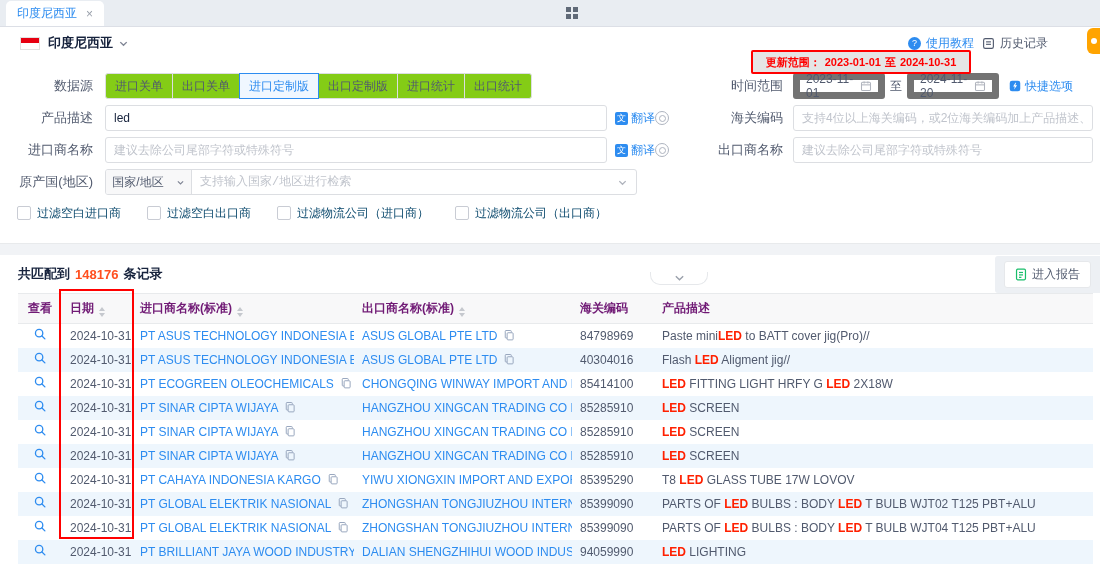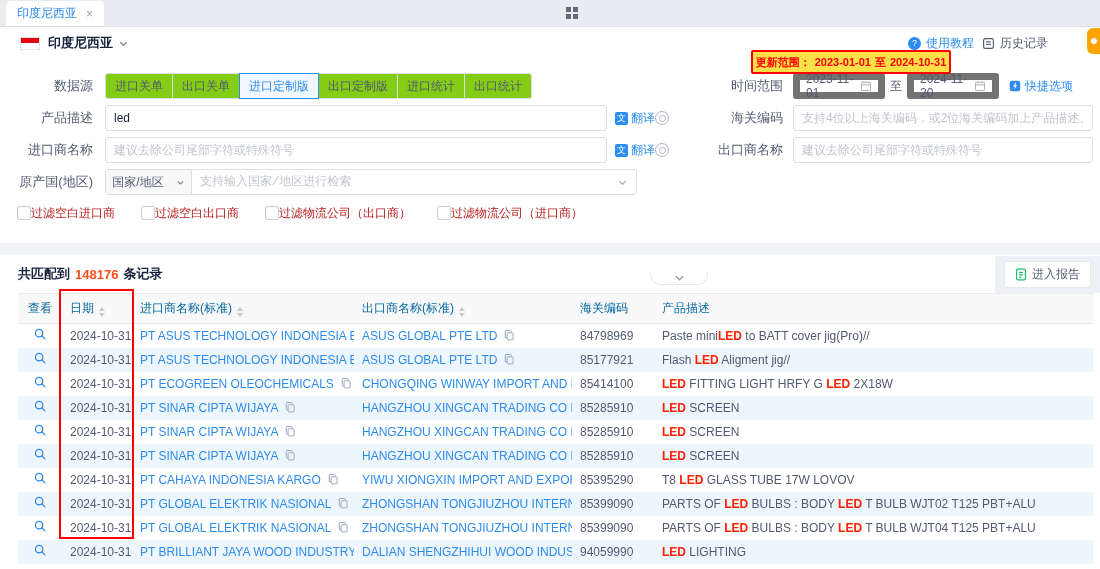--- a/index.html
+++ b/index.html
@@ -20,21 +20,21 @@
   .right-tools { margin-left:auto; display:flex; align-items:center; gap:8px; padding-right:38px; }
   .tool { display:flex; align-items:center; gap:5px; font-size:12px; cursor:pointer; }
   .tool.blue { color:#2d8cf0; }
   .tool.dark { color:#515a6e; }
   .q-icon { width:13px; height:13px; border-radius:50%; background:#2d8cf0; color:#fff; font-size:9px; line-height:13px; text-align:center; display:inline-block; }
   .q-icon::after { content:"?"; }
   .float-widget { position:absolute; right:0; top:28px; width:13px; height:26px; background:#ffa400; border-radius:6px 0 0 6px; }
   .float-widget::after { content:""; position:absolute; left:4px; top:10px; width:6px; height:6px; border-radius:50%; background:#fff; }
 
   
-  .anno-range { position:absolute; left:751px; top:50px; width:200px; height:24px; border:2px solid #ff0000; border-radius:2px; display:flex; align-items:center; justify-content:center; gap:4px; font-size:11px; font-weight:700; color:#ff0000; background:#fde047; z-index:30; white-space:nowrap; }
+  .anno-range { position:absolute; left:751px; top:50px; width:220px; height:24px; border:2px solid #ff0000; border-radius:2px; display:flex; align-items:center; justify-content:center; gap:4px; font-size:11px; font-weight:700; color:#ff0000; background:#e5e5e5; z-index:30; white-space:nowrap; }
   .anno-dates { position:absolute; left:59px; top:289px; width:75px; height:250px; border:2px solid #ff0000; z-index:30; pointer-events:none; }
 
   
   .form { padding-top:14px; position:relative; }
   .form-row { display:flex; align-items:center; height:26px; margin-bottom:6px; padding:0 7px 0 17px; }
   .lbl { width:88px; flex:none; text-align:right; padding-right:12px; font-size:13px; color:#515a6e; white-space:nowrap; }
   .ctrl-left { width:560px; flex:none; display:flex; align-items:center; }
   .lbl-right { margin-left:auto; width:78px; flex:none; text-align:right; padding-right:10px; font-size:13px; color:#515a6e; white-space:nowrap; }
   .ctrl-right { width:300px; flex:none; display:flex; align-items:center; overflow:hidden; }
 
@@ -59,36 +59,36 @@
   .loop-icon { width:14px; height:14px; border:1.5px solid #aeb4bf; border-radius:50%; position:relative; display:inline-block; cursor:pointer; }
   .loop-icon::after { content:""; position:absolute; left:3px; top:3px; width:5px; height:5px; border:1.5px solid #aeb4bf; border-radius:50%; }
 
   .compound { width:532px; height:26px; border:1px solid #dcdee2; border-radius:3px; display:flex; align-items:center; background:#fff; overflow:hidden; }
   .compound .prepend { width:86px; height:100%; background:#f8f8f9; border-right:1px solid #dcdee2; display:flex; align-items:center; justify-content:center; gap:12px; font-size:12px; color:#515a6e; flex:none; cursor:pointer; }
   .compound .cp-input { border:none; flex:1; height:100%; padding:0 8px; font-size:12px; color:#17233d; outline:none; font-family:Liberation Mono, monospace; }
   .compound .cp-input::placeholder { color:#c0c4cc; }
   .compound .suffix { padding-right:8px; line-height:0; }
 
   .filters { display:flex; align-items:center; gap:26px; padding-left:17px; height:20px; margin:8px 0 20px; }
-  .filter { display:flex; align-items:center; gap:0; font-size:12px; color:#b91c1c; cursor:pointer; }
+  .filter { display:flex; align-items:center; gap:6px; font-size:12px; color:#0c4a6e; cursor:pointer; }
   .cb { width:14px; height:14px; border:1px solid #c9ccd4; border-radius:2px; background:#fff; flex:none; }
 
   .collapse-handle { position:absolute; left:650px; top:213px; width:58px; height:13px; background:#fff; border:1px solid #e6e8eb; border-top:none; border-radius:0 0 10px 10px; display:flex; align-items:center; justify-content:center; cursor:pointer; z-index:5; }
 
   .gap { height:12px; background:#f1f3f6; border-top:1px solid #e8eaec; }
 
   
   .results-header { display:flex; align-items:center; padding:6px 0 6px 18px; height:38px; }
   .summary { font-size:13px; font-weight:700; color:#17233d; display:flex; align-items:center; gap:5px; }
   .summary .count { color:#ff4f1f; }
   .report-dock { margin-left:auto; background:#edf0f4; padding:5px 9px; border-radius:3px 0 0 3px; }
   .report-btn { display:flex; align-items:center; gap:5px; background:#fff; border:1px solid #e6e8eb; border-radius:3px; padding:4px 10px; font-size:12px; color:#515a6e; cursor:pointer; font-family:inherit; }
 
   table.grid { border-collapse:collapse; table-layout:fixed; width:1075px; margin-left:18px; }
-  table.grid th { height:30px; background:#f8f8f9; border-top:1px solid #e8eaec; border-bottom:1px solid #e8eaec; font-size:12px; font-weight:400; color:#0369a1; text-align:left; padding:0 8px; white-space:nowrap; overflow:hidden; }
+  table.grid th { height:30px; background:#f8f8f9; border-top:1px solid #e8eaec; border-bottom:1px solid #e8eaec; font-size:12px; font-weight:700; color:#701a75; text-align:left; padding:0 8px; white-space:nowrap; overflow:hidden; }
   table.grid th.th-view, table.grid td.c-view { text-align:center; padding:0 4px; }
   table.grid td { height:24px; font-size:12px; padding:0 8px; white-space:nowrap; overflow:hidden; color:#515a6e; }
   tr.zebra td { background:#eef6fd; }
   td.c-date { color:#1a2233; }
   td.c-link a { color:#2d8cf0; text-decoration:none; cursor:pointer; }
   td.c-link { display:table-cell; }
   td.c-link .copy { margin-left:6px; vertical-align:-1px; cursor:pointer; display:inline-block; line-height:0; }
   .hl { color:#ff2000; font-weight:700; font-style:normal; }
   .view-btn { cursor:pointer; display:inline-block; line-height:0; }
 
@@ -262,25 +262,25 @@
       <label class="filter">
         <span class="cb"></span>
         <span>过滤空白进口商</span>
       </label>
       <label class="filter">
         <span class="cb"></span>
         <span>过滤空白出口商</span>
       </label>
       <label class="filter">
         <span class="cb"></span>
-        <span>过滤物流公司（出口商）</span>
+        <span>过滤物流公司（进口商）</span>
       </label>
       <label class="filter">
         <span class="cb"></span>
-        <span>过滤物流公司（进口商）</span>
+        <span>过滤物流公司（出口商）</span>
       </label>
     </div>
 
     <div class="collapse-handle">
       <svg width="11" height="8" viewBox="0 0 12 8">
           <polyline points="2,2 6,6 10,2" fill="none" stroke="#9aa0ab" stroke-width="1.5"></polyline>
         </svg>
     </div>
   </div>
 
@@ -354,21 +354,21 @@
           <td class="c-view"><span class="view-btn"><svg width="14" height="14" viewBox="0 0 16 16">
                 <circle cx="7" cy="7" r="4.2" fill="none" stroke="#2d8cf0" stroke-width="1.5"></circle>
                 <line x1="10.2" y1="10.2" x2="13.6" y2="13.6" stroke="#2d8cf0" stroke-width="1.5" stroke-linecap="round"></line>
               </svg></span></td>
           <td class="c-date">2024-10-31</td>
           <td class="c-link"><a>PT ASUS TECHNOLOGY INDONESIA BA...</a></td>
           <td class="c-link"><a>ASUS GLOBAL PTE LTD</a><span class="copy"><svg width="12" height="12" viewBox="0 0 16 16">
                 <rect x="5.5" y="5" width="8" height="9.5" rx="1.2" fill="none" stroke="#97a6bd" stroke-width="1.3"></rect>
                 <path d="M11 4.5V3a1 1 0 0 0-1-1H4a1 1 0 0 0-1 1v8a1 1 0 0 0 1 1h1.5" fill="none" stroke="#97a6bd" stroke-width="1.3"></path>
               </svg></span></td>
-          <td class="c-hs">85177921</td>
+          <td class="c-hs">40304016</td>
           <td class="c-desc">Flash <span class="hl">LED</span> Aligment jig//</td>
         </tr>
         <tr class="">
           <td class="c-view"><span class="view-btn"><svg width="14" height="14" viewBox="0 0 16 16">
                 <circle cx="7" cy="7" r="4.2" fill="none" stroke="#2d8cf0" stroke-width="1.5"></circle>
                 <line x1="10.2" y1="10.2" x2="13.6" y2="13.6" stroke="#2d8cf0" stroke-width="1.5" stroke-linecap="round"></line>
               </svg></span></td>
           <td class="c-date">2024-10-31</td>
           <td class="c-link"><a>PT ECOGREEN OLEOCHEMICALS</a><span class="copy"><svg width="12" height="12" viewBox="0 0 16 16">
                 <rect x="5.5" y="5" width="8" height="9.5" rx="1.2" fill="none" stroke="#97a6bd" stroke-width="1.3"></rect>

